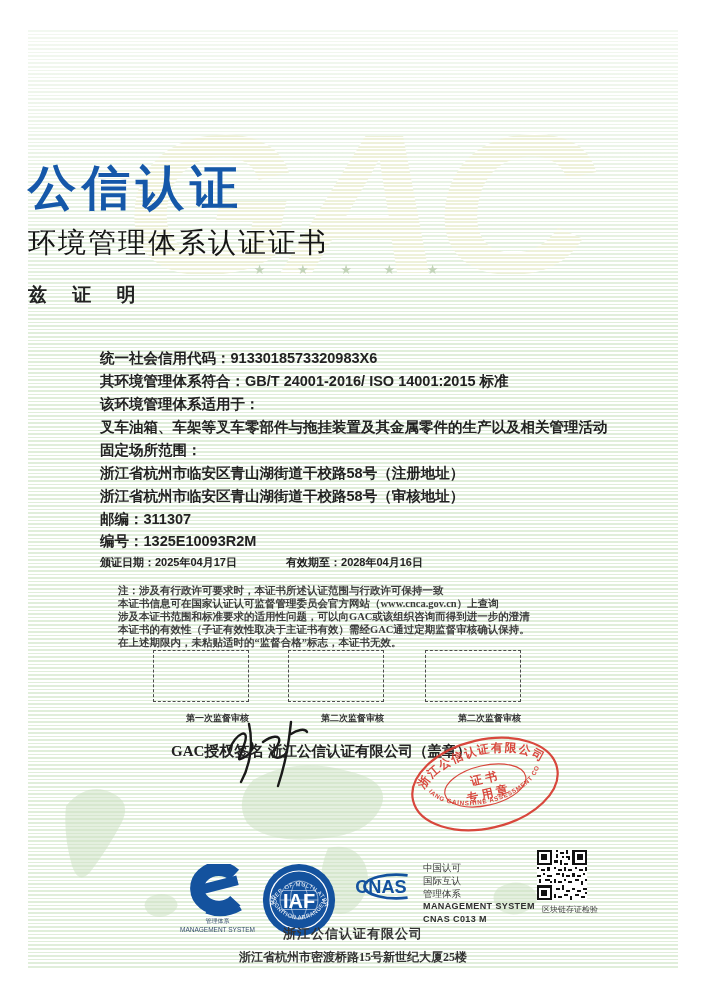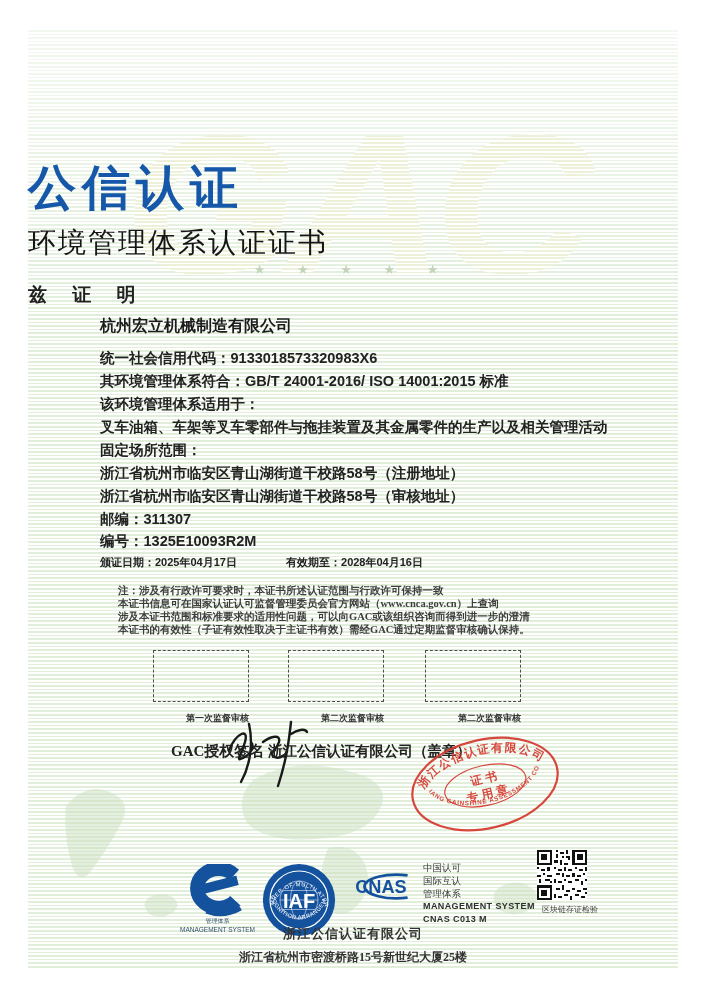--- a/index.html
+++ b/index.html
@@ -86,40 +86,40 @@
       <path d="M470,140 q19,-11 34,0 q11,11 -2,21 q-17,11 -32,0 q-9,-12 0,-21z"></path>
       <path d="M120,150 q14,-8 26,0 q8,8 -2,15 q-13,8 -24,0 q-7,-8 0,-15z"></path>
     </g>
   </svg>
 
   <div class="abs title">公信认证</div>
   <div class="abs subtitle">环境管理体系认证证书</div>
   <div class="abs stars">★ ★ ★ ★ ★</div>
   <div class="abs attest">兹 证 明</div>
 
-  <div class="abs company">杭州宏立机械制造有限公司</div>
   <div class="abs line" style="top:321px">统一社会信用代码：9133018573320983X6</div>
   <div class="abs line" style="top:344px">其环境管理体系符合：GB/T 24001-2016/ ISO 14001:2015 标准</div>
   <div class="abs line" style="top:367px">该环境管理体系适用于：</div>
   <div class="abs line" style="top:390px">叉车油箱、车架等叉车零部件与拖挂装置及其金属零件的生产以及相关管理活动</div>
   <div class="abs line" style="top:413px">固定场所范围：</div>
   <div class="abs line" style="top:436px">浙江省杭州市临安区青山湖街道干校路58号（注册地址）</div>
   <div class="abs line" style="top:459px">浙江省杭州市临安区青山湖街道干校路58号（审核地址）</div>
   <div class="abs line" style="top:482px">邮编：311307</div>
   <div class="abs line" style="top:504px">编号：1325E10093R2M</div>
 
   <div class="abs dates">
     <span>颁证日期：2025年04月17日</span>
     <span class="valid">有效期至：2028年04月16日</span>
   </div>
 
   <div class="abs note" style="top:556px">注：涉及有行政许可要求时，本证书所述认证范围与行政许可保持一致</div>
   <div class="abs note" style="top:569px">本证书信息可在国家认证认可监督管理委员会官方网站（www.cnca.gov.cn）上查询</div>
   <div class="abs note" style="top:582px">涉及本证书范围和标准要求的适用性问题，可以向GAC或该组织咨询而得到进一步的澄清</div>
   <div class="abs note" style="top:595px">本证书的有效性（子证有效性取决于主证书有效）需经GAC通过定期监督审核确认保持。</div>
+  <div class="abs note" style="top:608px">在上述期限内，未粘贴适时的“监督合格”标志，本证书无效。</div>
 
   <div class="abs supbox" style="left:125px;width:96px"></div>
   <div class="abs supbox" style="left:260px;width:96px"></div>
   <div class="abs supbox" style="left:397px;width:96px"></div>
   <div class="abs suplabel" style="left:125px;width:96px">第一次监督审核</div>
   <div class="abs suplabel" style="left:260px;width:96px">第二次监督审核</div>
   <div class="abs suplabel" style="left:397px;width:96px">第二次监督审核</div>
 
   <div class="abs sig-label">GAC授权签名</div>
   <svg class="abs signature" width="110" height="78" viewBox="0 0 110 78" xmlns="http://www.w3.org/2000/svg">

